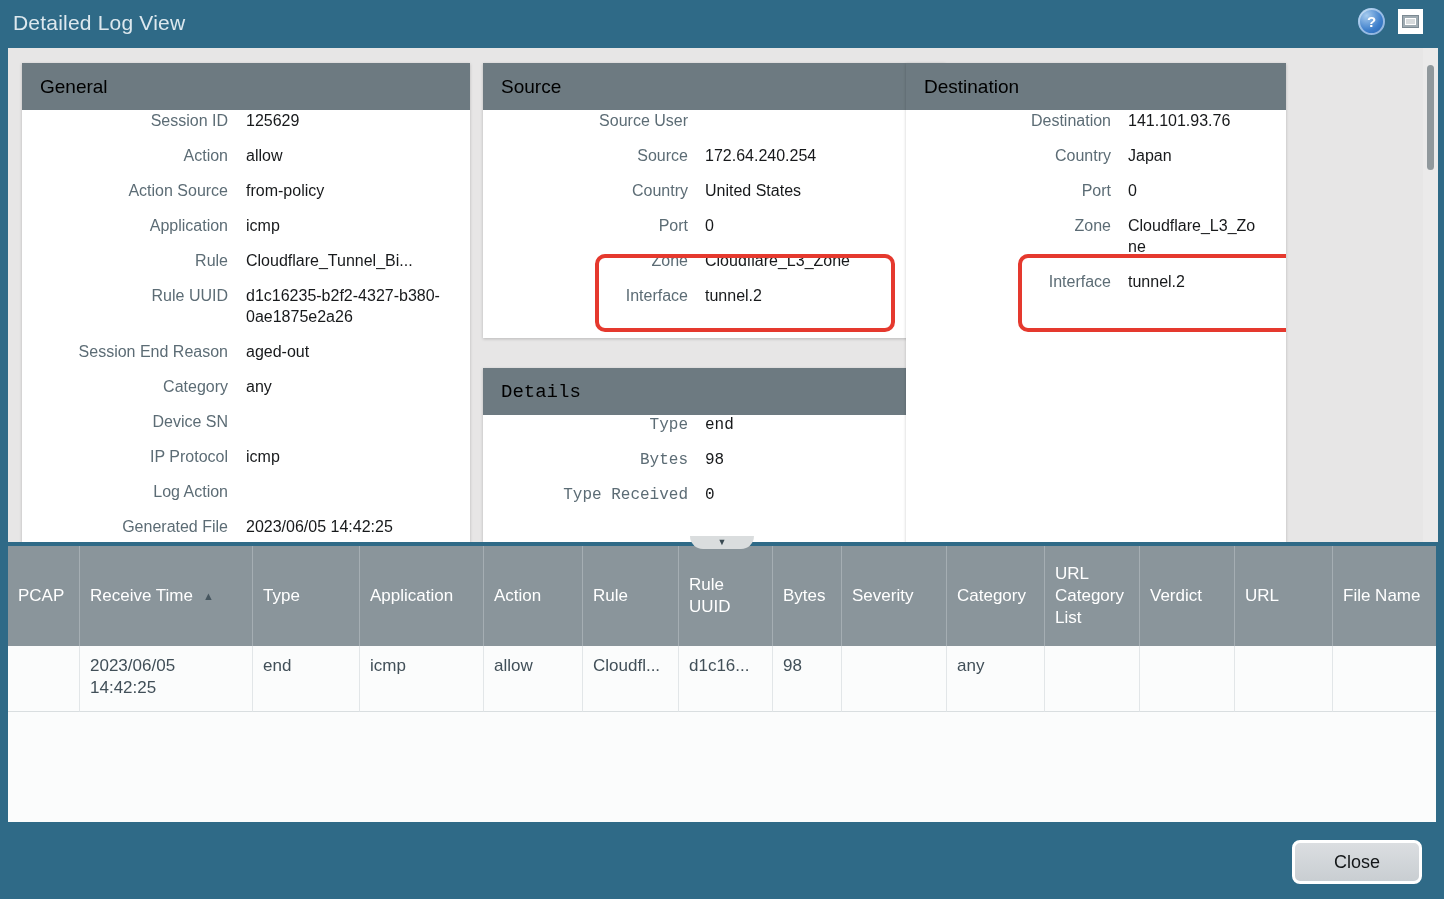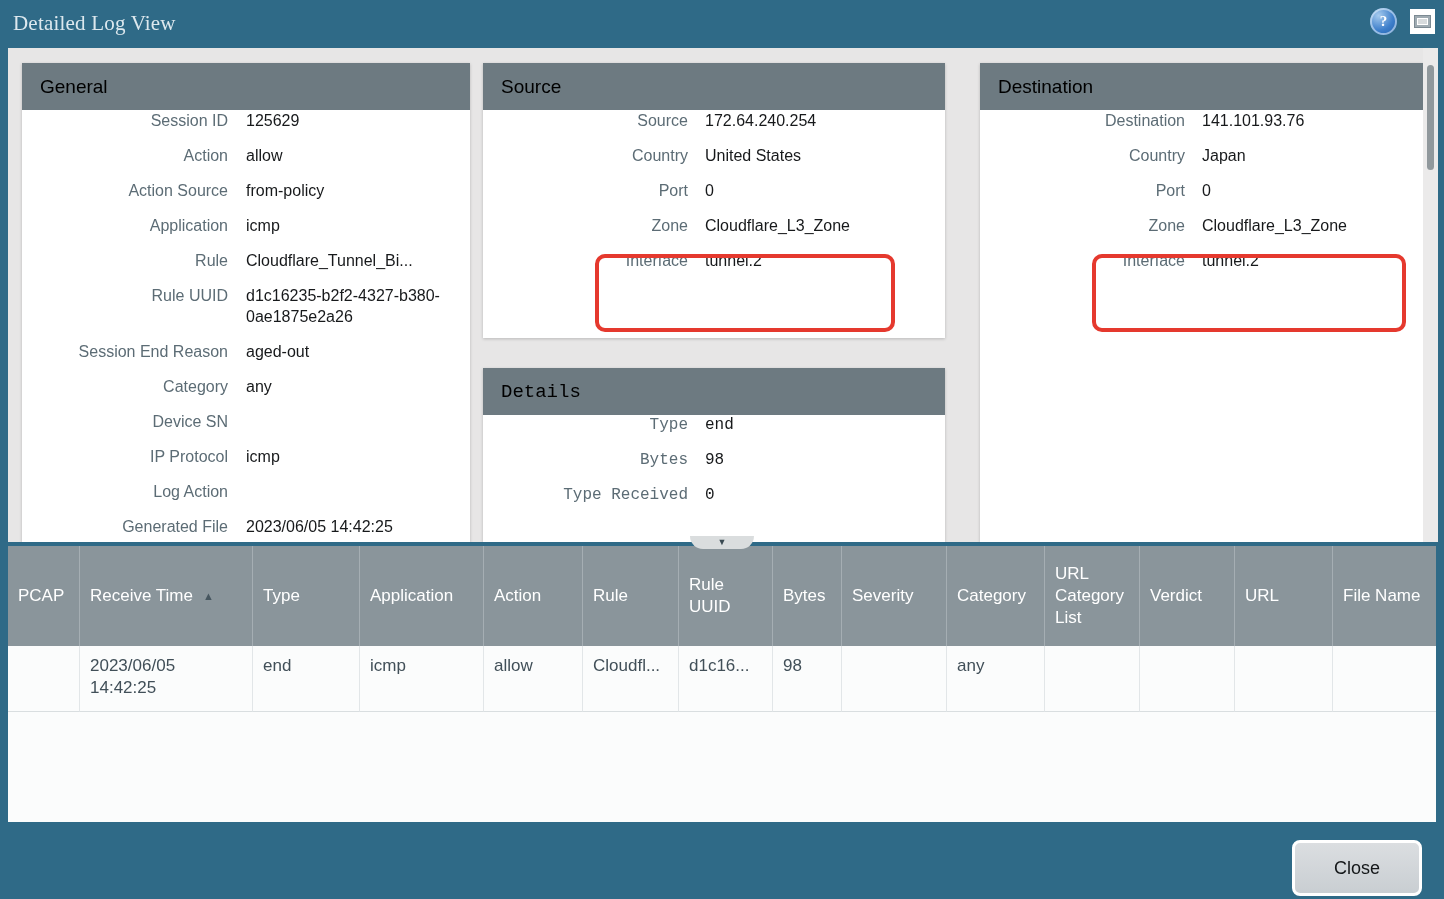--- a/index.html
+++ b/index.html
@@ -5,21 +5,21 @@
   * { box-sizing: border-box; margin: 0; padding: 0; }
   html,body { width:1444px; height:899px; }
   body {
     position: relative;
     background: #2F6A87;
     font-family: "Liberation Sans", sans-serif;
     overflow: hidden;
   }
 
   
-  .titlebar { position:absolute; left:0; top:0; right:0; height:60px;font-family:Liberation Serif, serif; }
+  .titlebar { position:absolute; left:0; top:0; right:12px; height:60px; }
   .title { position:absolute; left:13px; top:11px; color:#DDE8EE; font-size:21px; letter-spacing:.2px; }
   .tb-icons { position:absolute; right:9px; top:8px; display:flex; gap:13px; align-items:center; }
   .help-icon {
     width:27px; height:27px; border-radius:50%;
     background: radial-gradient(circle at 32% 28%, #A6CBEE, #3E7FCB 55%, #1E5CA6);
     box-shadow: inset 0 0 0 2px rgba(230,242,252,.55);
     color:#fff; font-weight:bold; font-size:15px;
     display:flex; align-items:center; justify-content:center; cursor:pointer;
   }
   .win-icon { width:25px; height:25px; background:#fff; display:flex; align-items:center; justify-content:center; cursor:pointer; }
@@ -30,21 +30,21 @@
   .upper { position:absolute; left:8px; top:48px; width:1430px; height:494px; background:#E7E6E6; overflow:hidden; }
   .scroll-track { position:absolute; right:0; top:0; width:15px; height:100%; background:#EBEAEA; }
   .scroll-thumb { position:absolute; right:4px; top:17px; width:7px; height:105px; background:#90989C; border-radius:4px; cursor:pointer; }
 
   .panel { position:absolute; background:#fff; box-shadow:0 1px 3px rgba(0,0,0,.2); overflow:hidden; }
   .panel-header { height:47px; background:#6D7A81; color:#000000; font-size:19px; display:flex; align-items:center; padding-left:18px; }
   .panel-body { position:relative; }
   #panel-general     { left:14px;  top:15px;  width:448px; height:479px; }
   #panel-source      { left:475px; top:15px;  width:462px; height:275px; }
   #panel-details     { left:475px; top:320px; width:462px; height:174px;font-family:Liberation Mono, monospace; }
-  #panel-destination { left:972px; top:15px;  width:458px; height:479px; }
+  #panel-destination { left:898px; top:15px;  width:380px; height:479px; }
 
   .frow { display:flex; margin-bottom:14px; line-height:21px; font-size:16px; }
   .flabel { width:206px; text-align:right; color:#5C6C75; flex:none; margin-right:18px; }
   .fvalue { color:#17191B; flex:1; padding-right:26px; word-break:break-word; }
   .src .flabel { width:205px; margin-right:17px; }
 
   .highlight-box { position:absolute; border:4px solid #E5392E; border-radius:10px; pointer-events:none; z-index:3; }
   #src-highlight { left:112px; top:191px; width:300px; height:78px; }
   #dst-highlight { left:112px; top:191px; width:314px; height:78px; }
 
@@ -63,21 +63,21 @@
   .th { color:#fff; font-size:17px; line-height:22px; display:flex; align-items:center;
         padding:0 6px 0 10px; border-right:1px solid #A5AEB3; cursor:pointer; }
   .th:last-child { border-right:none; }
   .sort-arrow { margin-left:10px; font-size:11px; color:#46565F; }
   .trow { cursor:pointer; }
   .td { height:66px; font-size:17px; line-height:22px; color:#414F58;
         padding:9px 10px 0; border-right:1px solid #E2E6E8; border-bottom:1px solid #D9DEE0; }
   .td:last-child { border-right:none; }
 
   
-  .close-btn { position:absolute; left:1292px; top:840px; width:130px; height:56px;
+  .close-btn { position:absolute; left:1292px; top:840px; width:130px; height:44px;
                background:linear-gradient(#DBDEE1,#C9CED2); border:3px solid #fff; border-radius:8px;
                font-size:18px; color:#141719; display:flex; align-items:center; justify-content:center; cursor:pointer; }
 </style>
 </head>
 <body>
 
 <div class="titlebar">
   <div class="title">Detailed Log View</div>
   <div class="tb-icons">
     <div class="help-icon">?</div>
@@ -142,20 +142,24 @@
           <span class="flabel">Generated File</span>
           <span class="fvalue">2023/06/05 14:42:25</span>
         </div>
     </div>
   </div>
 
   <div class="panel src" id="panel-source">
     <div class="panel-header">Source</div>
     <div class="panel-body">
       <div class="frow">
+          <span class="flabel">Source User</span>
+          <span class="fvalue"></span>
+        </div>
+      <div class="frow">
           <span class="flabel">Source</span>
           <span class="fvalue">172.64.240.254</span>
         </div>
       <div class="frow">
           <span class="flabel">Country</span>
           <span class="fvalue">United States</span>
         </div>
       <div class="frow">
           <span class="flabel">Port</span>
           <span class="fvalue">0</span>

